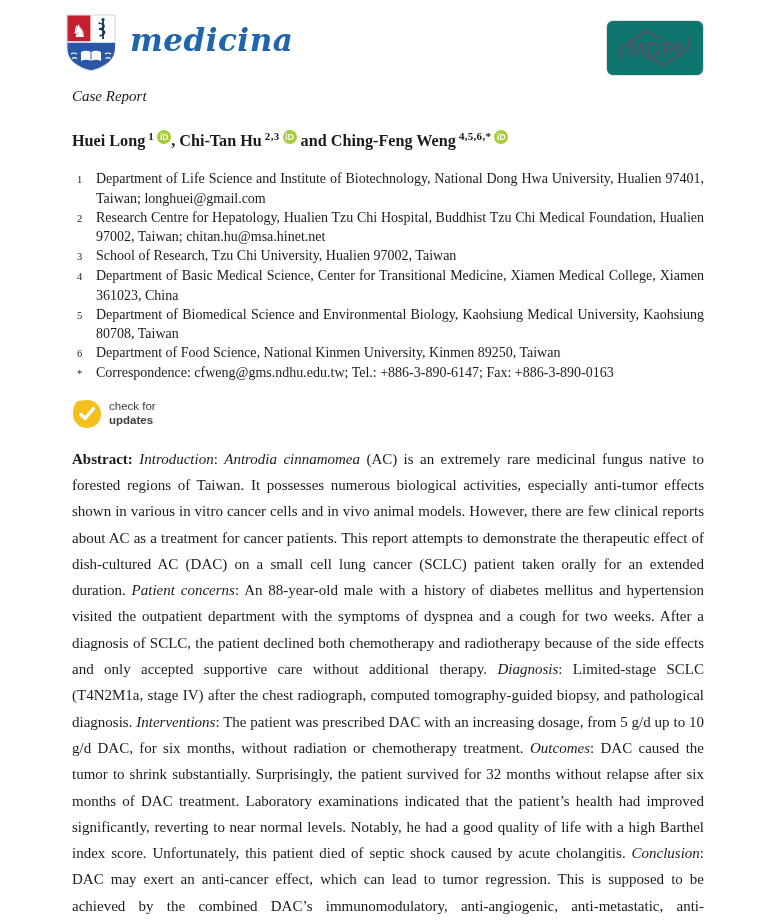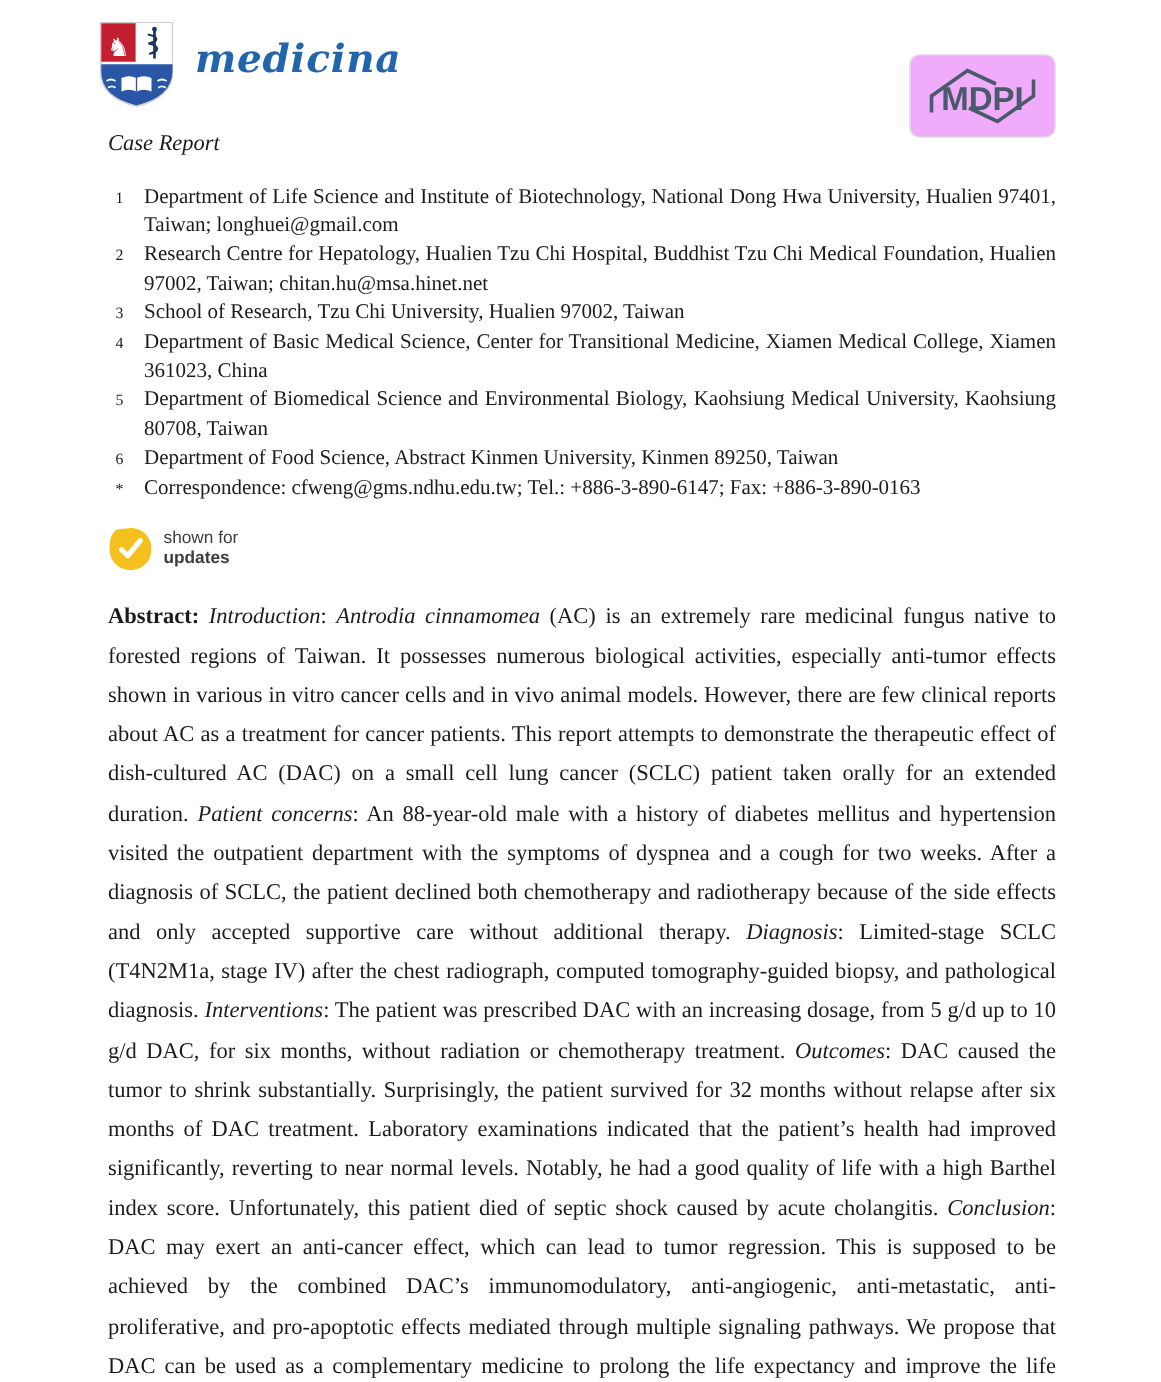--- a/index.html
+++ b/index.html
@@ -12,26 +12,26 @@
     width:774px;height:921px;overflow:hidden;color:var(--ink);
     font-family:"Liberation Serif", serif;
   }
   .page{position:relative;width:774px;height:921px;padding:0 70px 0 72px;}
 
   
   .masthead{display:flex;justify-content:space-between;align-items:flex-start;padding-top:14px;height:72px;}
   .brand{display:flex;align-items:center;gap:13px;margin-left:-7px;}
   .brand-name{
     font-family:"DejaVu Serif", serif;font-style:italic;font-weight:bold;
-    font-size:26px;color:var(--brand);letter-spacing:.5px;line-height:1;
+    font-size:31px;color:var(--brand);letter-spacing:.5px;line-height:1;
     padding-bottom:6px;
   }
   .mdpi-box{
     width:98px;height:56px;border:1px solid #e3e3e3;border-radius:7px;
-    display:flex;align-items:center;justify-content:center;margin-top:22px;background:#f0abfc;
+    display:flex;align-items:center;justify-content:center;margin-top:6px;background:#0f766e;
   }
 
   
   .kicker{font-style:italic;font-size:15px;margin:15px 0 0;line-height:1.2;}
   .title{
     font-size:24.5px;font-weight:bold;line-height:1.32;margin:7px 0 0;
     letter-spacing:.2px;max-width:648px;
   }
   .title .it{font-style:italic;}
 
@@ -100,20 +100,21 @@
         <polyline points="9,33 9,22 33,5 52,14" fill="none" stroke="#4A5A6A" stroke-width="2.4"></polyline>
         <polyline points="77,11 77,22 53,39 34,30" fill="none" stroke="#4A5A6A" stroke-width="2.4"></polyline>
         <text x="43" y="31" text-anchor="middle" font-family="Liberation Sans, sans-serif" font-weight="bold" font-size="22" fill="#4A5A6A">MDPI</text>
       </svg>
     </div>
   </div>
 
   <p class="kicker">Case Report</p>
 
 
+  <p class="authors"><span><span>Huei Long</span><sup>1</sup><span class="orcid">iD</span></span><span>, </span><span><span>Chi-Tan Hu</span><sup>2,3</sup><span class="orcid">iD</span></span><span> and </span><span><span>Ching-Feng Weng</span><sup>4,5,6,*</sup><span class="orcid">iD</span></span></p>
 
   <div class="affs">
     <div class="aff-row">
       <span class="aff-marker">1</span>
       <span class="aff-text">Department of Life Science and Institute of Biotechnology, National Dong Hwa University, Hualien 97401, Taiwan; longhuei@gmail.com</span>
     </div>
     <div class="aff-row">
       <span class="aff-marker">2</span>
       <span class="aff-text">Research Centre for Hepatology, Hualien Tzu Chi Hospital, Buddhist Tzu Chi Medical Foundation, Hualien 97002, Taiwan; chitan.hu@msa.hinet.net</span>
     </div>
@@ -124,36 +125,36 @@
     <div class="aff-row">
       <span class="aff-marker">4</span>
       <span class="aff-text">Department of Basic Medical Science, Center for Transitional Medicine, Xiamen Medical College, Xiamen 361023, China</span>
     </div>
     <div class="aff-row">
       <span class="aff-marker">5</span>
       <span class="aff-text">Department of Biomedical Science and Environmental Biology, Kaohsiung Medical University, Kaohsiung 80708, Taiwan</span>
     </div>
     <div class="aff-row">
       <span class="aff-marker">6</span>
-      <span class="aff-text">Department of Food Science, Abstract Kinmen University, Kinmen 89250, Taiwan</span>
+      <span class="aff-text">Department of Food Science, National Kinmen University, Kinmen 89250, Taiwan</span>
     </div>
     <div class="aff-row">
       <span class="aff-marker">*</span>
       <span class="aff-text">Correspondence: cfweng@gms.ndhu.edu.tw; Tel.: +886-3-890-6147; Fax: +886-3-890-0163</span>
     </div>
   </div>
 
   <div class="dates-row">
     <span class="crossmark">
       <svg width="30" height="30" viewBox="0 0 30 30">
         <path d="M15,1 C23,1 29,7 29,15 C29,23 23,29 15,29 C7,29 1,23 1,15 C1,10 2,4 6,2 Z" fill="#F4C01E"></path>
         <path d="M9,15.5 L13.2,19.5 L21.5,9.5" fill="none" stroke="#ffffff" stroke-width="3.4" stroke-linecap="round" stroke-linejoin="round"></path>
       </svg>
       <span class="cm-text">
-        <span>shown for</span>
+        <span>check for</span>
         <span class="b2">updates</span>
       </span>
     </span>
   </div>
 
   <p class="abstract"><span class="lbl">Abstract:</span> <span class="it">Introduction</span><span>: </span><span class="it">Antrodia cinnamomea</span><span> (AC) is an extremely rare medicinal fungus native to forested regions of Taiwan. It possesses numerous biological activities, especially anti-tumor effects shown in various in vitro cancer cells and in vivo animal models. However, there are few clinical reports about AC as a treatment for cancer patients. This report attempts to demonstrate the therapeutic effect of dish-cultured AC (DAC) on a small cell lung cancer (SCLC) patient taken orally for an extended duration. </span><span class="it">Patient concerns</span><span>: An 88-year-old male with a history of diabetes mellitus and hypertension visited the outpatient department with the symptoms of dyspnea and a cough for two weeks. After a diagnosis of SCLC, the patient declined both chemotherapy and radiotherapy because of the side effects and only accepted supportive care without additional therapy. </span><span class="it">Diagnosis</span><span>: Limited-stage SCLC (T4N2M1a, stage IV) after the chest radiograph, computed tomography-guided biopsy, and pathological diagnosis. </span><span class="it">Interventions</span><span>: The patient was prescribed DAC with an increasing dosage, from 5 g/d up to 10 g/d DAC, for six months, without radiation or chemotherapy treatment. </span><span class="it">Outcomes</span><span>: DAC caused the tumor to shrink substantially. Surprisingly, the patient survived for 32 months without relapse after six months of DAC treatment. Laboratory examinations indicated that the patient’s health had improved significantly, reverting to near normal levels. Notably, he had a good quality of life with a high Barthel index score. Unfortunately, this patient died of septic shock caused by acute cholangitis. </span><span class="it">Conclusion</span><span>: DAC may exert an anti-cancer effect, which can lead to tumor regression. This is supposed to be achieved by the combined DAC’s immunomodulatory, anti-angiogenic, anti-metastatic, anti-proliferative, and pro-apoptotic effects mediated through multiple signaling pathways. We propose that DAC can be used as a complementary medicine to prolong the life expectancy and improve the life quality of SCLC patients.</span></p>
 
 </div>
 
 </body></html>

